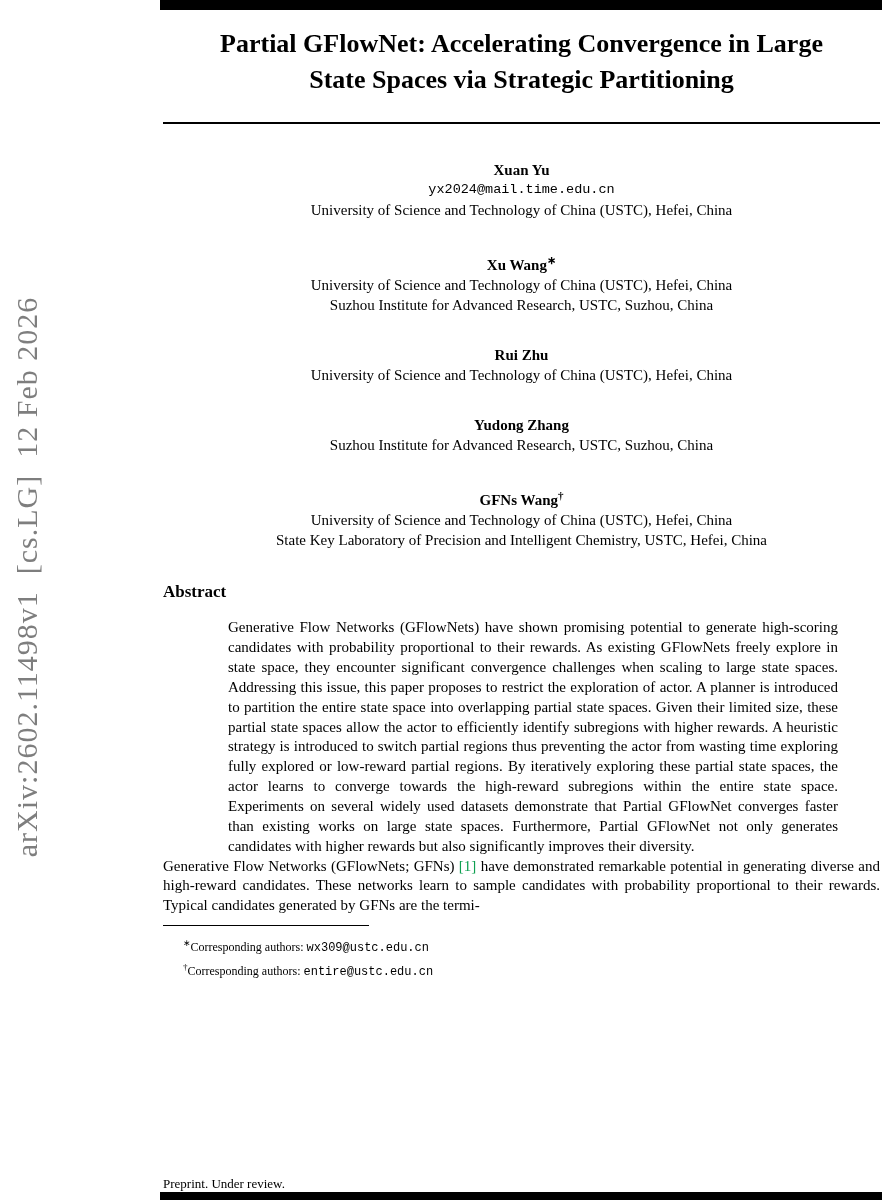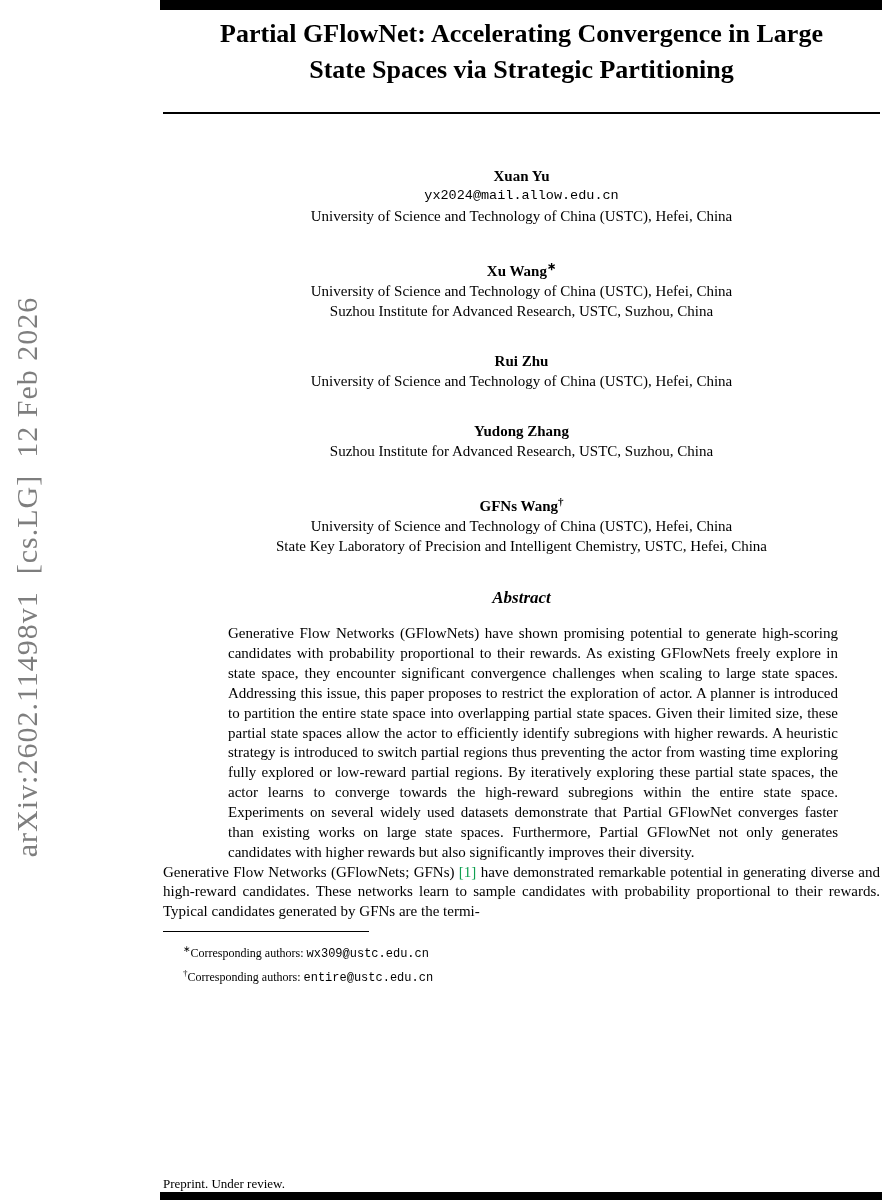--- a/index.html
+++ b/index.html
@@ -15,35 +15,35 @@
   .arxiv-stamp {
     position:absolute; top:577px; left:27px;
     transform:translate(-50%,-50%) rotate(-90deg);
     white-space:pre; font-size:30px; letter-spacing:1px;
     color:var(--watermark-color,#7e7e7e);
   }
 
   .content { position:absolute; left:163px; top:0; width:717px; }
 
   .title {
-    padding-top:16px; text-align:center;
+    padding-top:26px; text-align:center;
     font-size:26px; line-height:36px; font-weight:bold;
   }
   .title-line { display:block; }
   .title-rule { margin-top:24px; border-top:2px solid #000; height:0; }
 
-  .authors { margin-top:52px; text-align:center; font-size:15px; line-height:20px; }
+  .authors { margin-top:36px; text-align:center; font-size:15px; line-height:20px; }
   .author-block { margin-bottom:30px; }
   .author-name { font-weight:bold; }
   sup.name-sup { font-size:11px; }
   .email-text { font-family:"Liberation Mono", monospace; font-size:13.5px; }
 
   .abstract-heading {
-    text-align:center;
-    font-size:17px; line-height:24px; font-weight:bold;font-style:italic;
+    
+    font-size:17px; line-height:24px; font-weight:bold;
   }
   .abstract-body {
     margin:14px 42px 0 65px; text-align:justify;
     font-size:15px; line-height:19.9px;
   }
 
   .section-heading { margin-top:38px; font-size:17.5px; line-height:24px; font-weight:bold; }
   .sec-num { margin-right:13px; }
 
   .body-para { margin-top:0; text-align:justify; font-size:15px; line-height:19.5px; }
@@ -73,21 +73,21 @@
         <span class="title-line">Partial GFlowNet: Accelerating Convergence in Large</span>
         <span class="title-line">State Spaces via Strategic Partitioning</span>
       </h1>
 
     <div class="title-rule"></div>
 
     <div class="authors">
 
       <div class="author-block">
         <div class="author-name"><span>Xuan Yu</span></div>
-        <div class="email-text">yx2024@mail.allow.edu.cn</div>
+        <div class="email-text">yx2024@mail.time.edu.cn</div>
         <div>University of Science and Technology of China (USTC), Hefei, China</div>
       </div>
 
       <div class="author-block">
         <div class="author-name"><span>Xu Wang</span><sup class="name-sup">∗</sup></div>
         <div>University of Science and Technology of China (USTC), Hefei, China</div>
         <div>Suzhou Institute for Advanced Research, USTC, Suzhou, China</div>
       </div>
 
       <div class="author-block">

